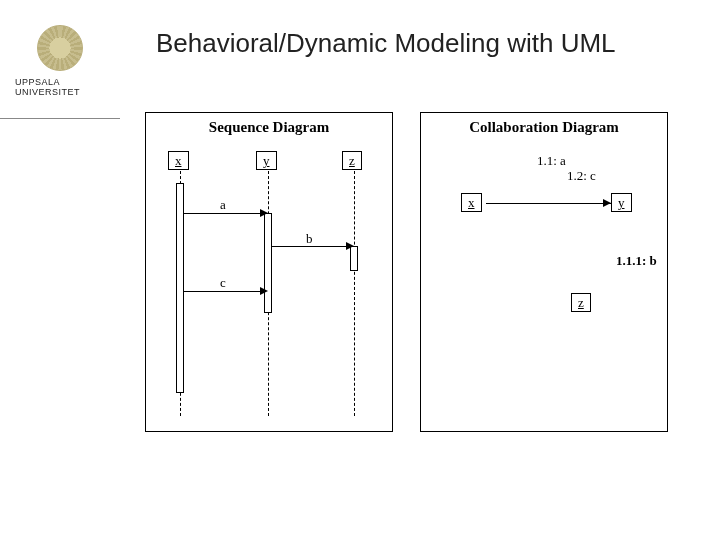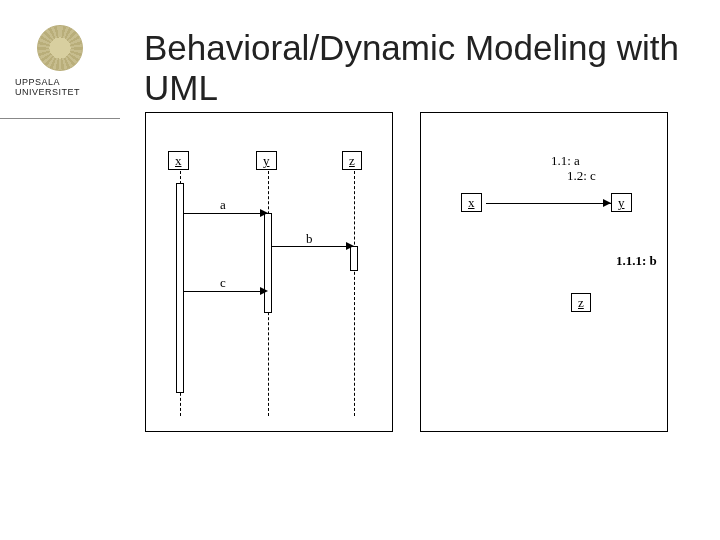--- a/index.html
+++ b/index.html
@@ -29,23 +29,23 @@
   }
   .univ {
     font-family: Arial, sans-serif;
     font-size: 9px;
     letter-spacing: 0.5px;
     color: #222;
     line-height: 1.15;
   }
   .title {
     position: absolute;
-    left: 144px;
+    left: 156px;
     top: 28px;
-    font-size: 35px;
+    font-size: 26px;
     font-weight: 400;
     color: #222;
     font-family: Arial, Helvetica, sans-serif;
   }
   .hr {
     position: absolute;
     left: 0;
     top: 118px;
     width: 120px;
     height: 1px;
@@ -114,20 +114,21 @@
 <div class="logo-area">
   <div class="seal"></div>
   <div class="univ">UPPSALA</div>
   <div class="univ">UNIVERSITET</div>
 </div>
 
 <div class="title">Behavioral/Dynamic Modeling with UML</div>
 <div class="hr"></div>
 
 <div class="panel panel-seq">
+  <div class="panel-title">Sequence Diagram</div>
 
   <div class="obj" style="left:22px; top:38px;"><span>x</span></div>
   <div class="obj" style="left:110px; top:38px;"><span>y</span></div>
   <div class="obj" style="left:196px; top:38px;"><span>z</span></div>
 
   <div class="lifeline" style="left:34px; top:58px; height:245px;"></div>
   <div class="lifeline" style="left:122px; top:58px; height:245px;"></div>
   <div class="lifeline" style="left:208px; top:58px; height:245px;"></div>
 
   <div class="activation" style="left:30px; top:70px; height:210px;"></div>
@@ -141,22 +142,23 @@
   <div class="msg-line" style="left:126px; top:133px; width:78px;"></div>
   <div class="arrowR" style="left:200px; top:129px;"></div>
   <div class="msg-lbl" style="left:160px; top:118px;">b</div>
 
   <div class="msg-line" style="left:38px; top:178px; width:80px;"></div>
   <div class="arrowR" style="left:114px; top:174px;"></div>
   <div class="msg-lbl" style="left:74px; top:162px;">c</div>
 </div>
 
 <div class="panel panel-col">
+  <div class="panel-title">Collaboration Diagram</div>
 
-  <div class="msg-lbl" style="left:130px; top:40px;">1.1: a</div>
+  <div class="msg-lbl" style="left:116px; top:40px;">1.1: a</div>
   <div class="msg-lbl" style="left:146px; top:55px;">1.2: c</div>
 
   <div class="obj" style="left:40px; top:80px;"><span>x</span></div>
   <div class="obj" style="left:190px; top:80px;"><span>y</span></div>
 
   <div class="conn" style="left:65px; top:90px; width:125px;"></div>
   <div class="arrowR" style="left:182px; top:86px;"></div>
 
   <div class="msg-lbl" style="left:195px; top:140px;font-weight:bold;">1.1.1: b</div>
 

